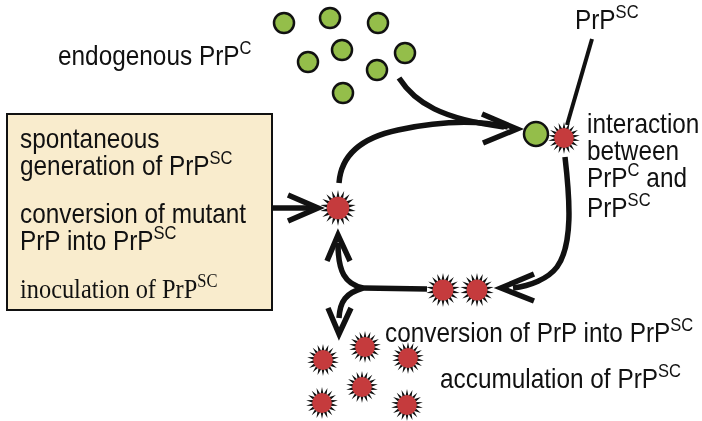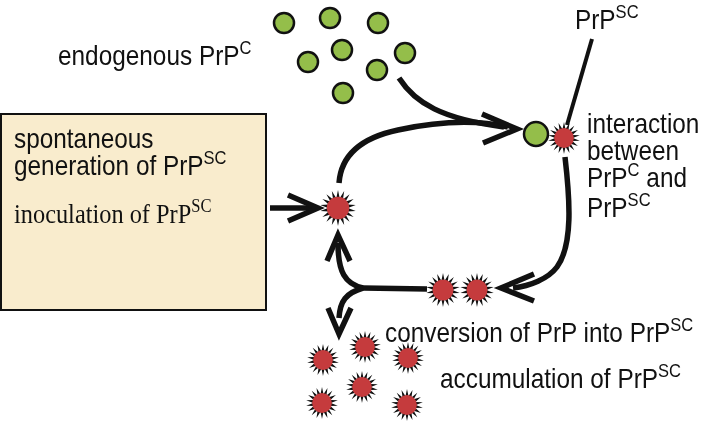--- a/index.html
+++ b/index.html
@@ -5,21 +5,21 @@
   html,body{margin:0;padding:0;background:#ffffff;}
   .canvas{
     position:relative;width:702px;height:421px;background:#ffffff;overflow:hidden;
     font-family:"Liberation Sans",sans-serif;color:#111111;
   }
   .canvas svg{position:absolute;left:0;top:0;}
   .lbl{position:absolute;font-size:28px;line-height:27px;white-space:nowrap;}
   .txt{transform:scaleX(0.87);transform-origin:0 0;white-space:nowrap;}
   .sup{font-size:19px;position:relative;top:-11px;}
   .causes-box{
-    position:absolute;left:0;top:113px;width:267px;height:198px;box-sizing:border-box;
+    position:absolute;left:6px;top:113px;width:267px;height:198px;box-sizing:border-box;
     border:2px solid #111111;padding:10px 12px;font-size:28px;line-height:27px;
   }
   .causes-box .item{margin:0 0 18px 0;}
   .causes-box .item:last-child{margin-bottom:0;font-family:Liberation Serif, serif;}
 </style>
 </head>
 <body>
 
 <div class="canvas">
 
@@ -95,20 +95,28 @@
     <div class="item">
       <div class="txt">
         <span>spontaneous</span>
       </div>
       <div class="txt">
         <span>generation of PrP</span><span class="sup">SC</span>
       </div>
     </div>
     <div class="item">
       <div class="txt">
+        <span>conversion of mutant</span>
+      </div>
+      <div class="txt">
+        <span>PrP into PrP</span><span class="sup">SC</span>
+      </div>
+    </div>
+    <div class="item">
+      <div class="txt">
         <span>inoculation of PrP</span><span class="sup">SC</span>
       </div>
     </div>
   </div>
 
   <div class="lbl txt" style="left:385px;top:319px">
     <span>conversion of PrP into PrP</span><span class="sup">SC</span>
   </div>
 
   <div class="lbl txt" style="left:440px;top:365px">

